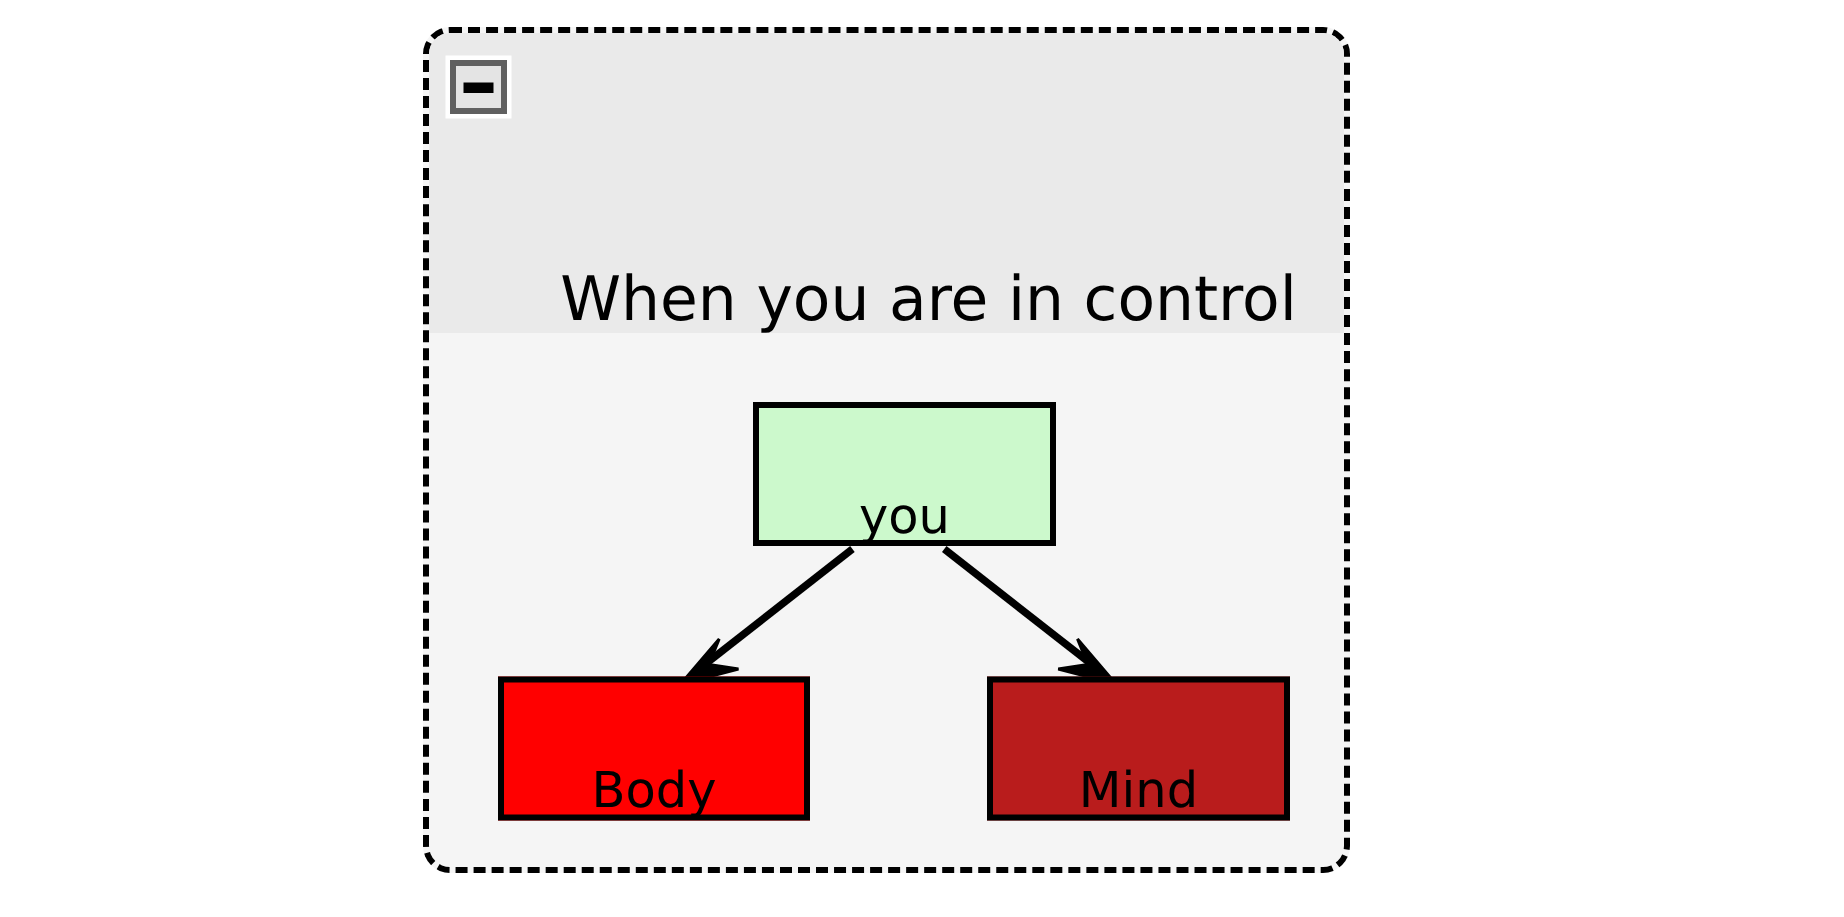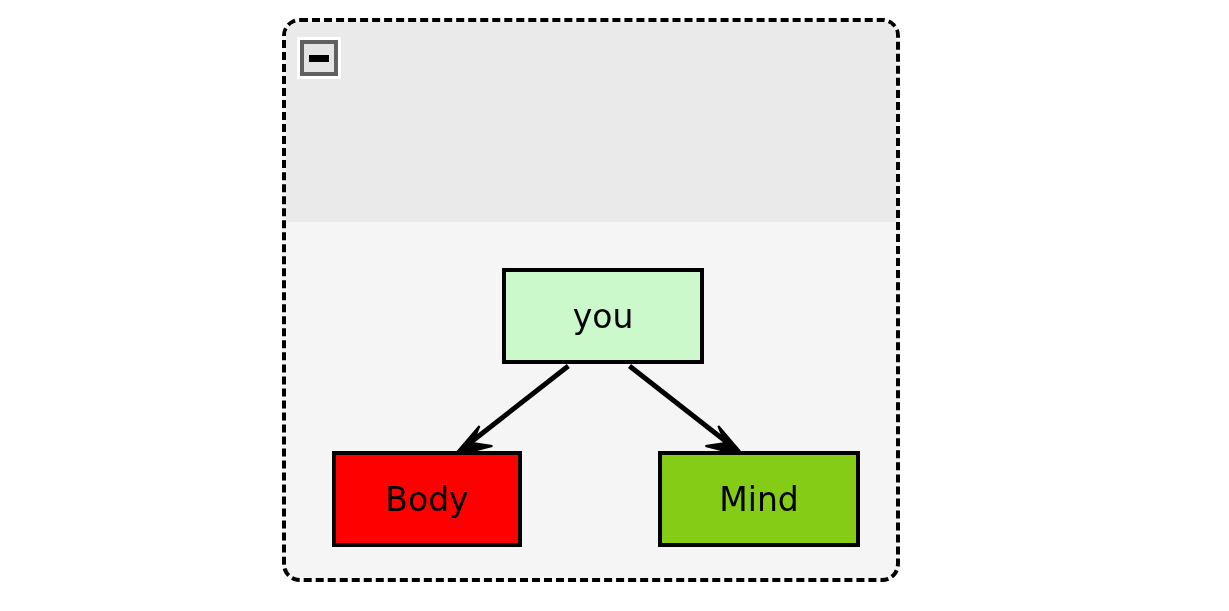--- a/index.html
+++ b/index.html
@@ -105,36 +105,36 @@
     width: 100%;
     height: 100%;
   }
 
   
   .node {
     position: absolute;
     box-sizing: border-box;
     border: 4px solid #000000;
     display: flex;
-    align-items: center;
+    align-items: flex-end;
     justify-content: center;
     color: #000000;
     font-size: 33px;
     line-height: 1;
   }
   #node-you {
     left: 216px;
     top: 46px;
     width: 202px;
     height: 96px;
   }
   #node-body {
     left: 46px;
     top: 229px;
-    width: 190px;
+    width: 208px;
     height: 96px;
   }
   #node-mind {
     left: 372px;
     top: 229px;
     width: 202px;
     height: 96px;
   }
 </style>
 </head>
@@ -144,20 +144,21 @@
 
   <div id="cluster-header"></div>
 
   <div id="collapse-button">
     <span class="btn-face">
       <span class="minus-bar"></span>
     </span>
   </div>
 
   <div id="cluster-title">
+    <span class="title-line line1">When you are in control</span>
   </div>
 
   <div id="graph-area">
 
     <svg id="edge-layer" viewBox="0 0 618 364" preserveAspectRatio="none">
 
       <g>
         <path d="M 286,144 L 185,222" stroke="#000000" stroke-width="5" fill="none"></path>
         <path d="M 170,234 L 196,204 L 189,221 L 209,224 Z" fill="#000000" stroke="#000000" stroke-width="2" stroke-linejoin="miter"></path>
       </g>
@@ -169,18 +170,18 @@
     </svg>
 
     <div class="node" id="node-you" style="background:#ccf9cc;">
       <span>you</span>
     </div>
 
     <div class="node" id="node-body" style="background:#ff0000;">
       <span>Body</span>
     </div>
 
-    <div class="node" id="node-mind" style="background:#84cc16;">
+    <div class="node" id="node-mind" style="background:#b91c1c;">
       <span>Mind</span>
     </div>
 
   </div>
 </div>
 
 </body></html>

